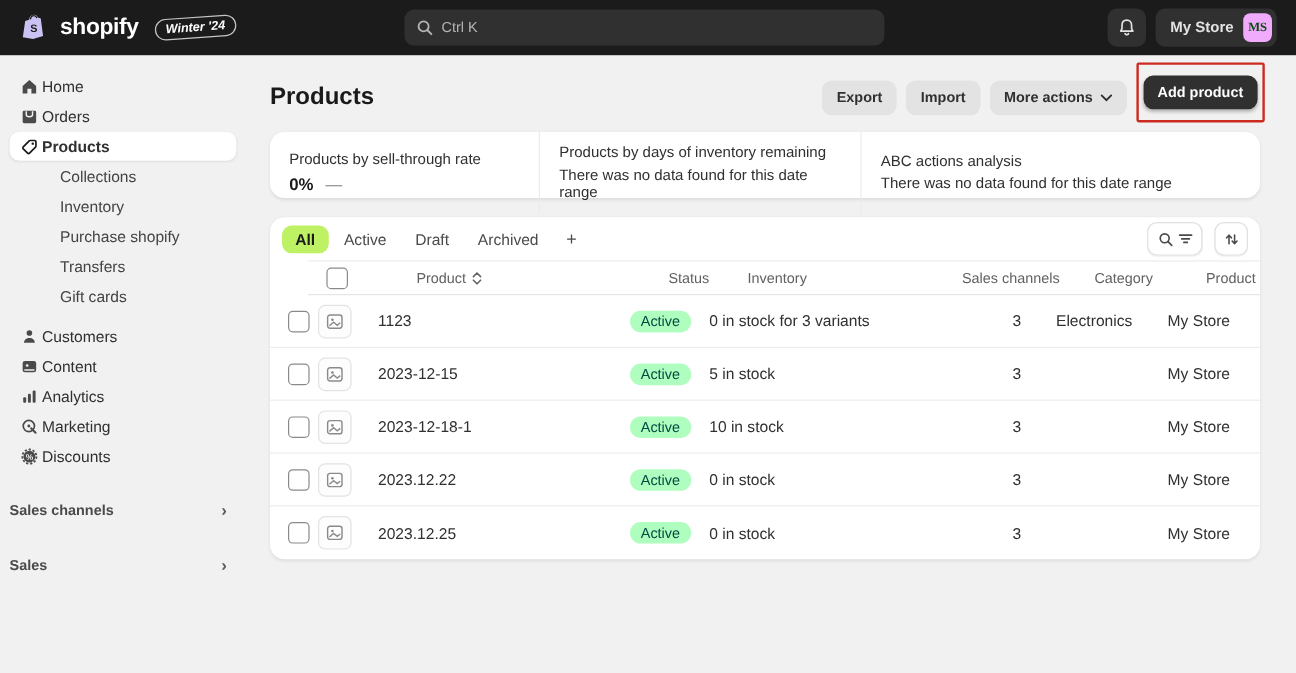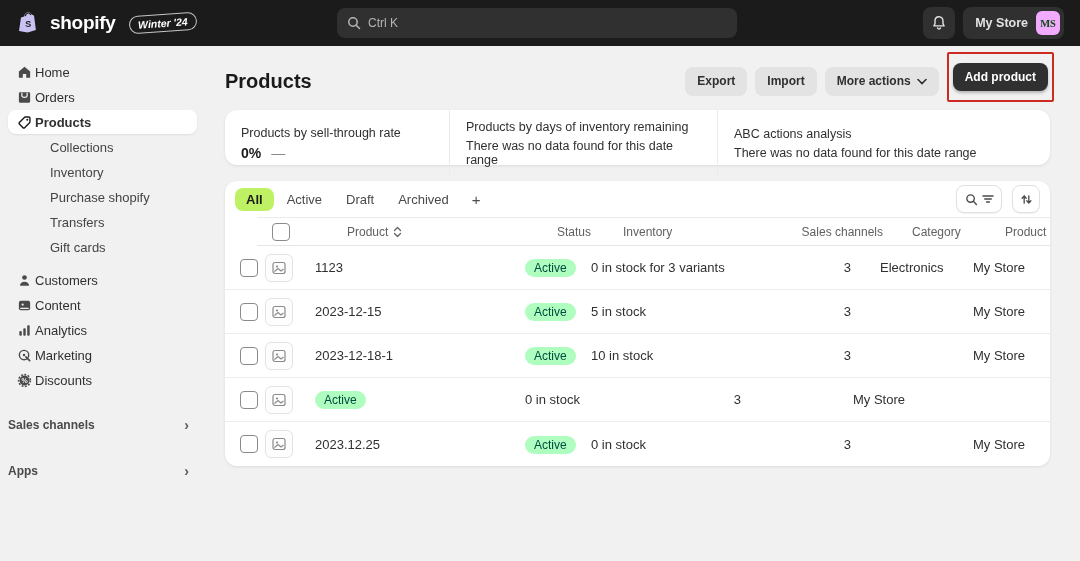--- a/index.html
+++ b/index.html
@@ -224,21 +224,21 @@
         </svg>
       </span>
     <span>Discounts</span>
   </div>
 
   <div class="section-row sec-sales">
     <span>Sales channels</span>
     <span class="chev">›</span>
   </div>
   <div class="section-row sec-apps">
-    <span>Apps</span>
+    <span>Sales</span>
     <span class="chev">›</span>
   </div>
 
 </nav>
 
 <main class="main">
 
   <div class="page-head">
     <h1 class="page-title">Products</h1>
     <div class="head-actions">
@@ -370,20 +370,21 @@
 
     <div class="grid-row trow">
       <span class="cb"></span>
       <span class="thumb">
           <svg width="14" height="14" viewBox="0 0 14 14">
             <rect x="1" y="1.5" width="12" height="11" rx="2" fill="none" stroke="#8a8a8a" stroke-width="1.2"></rect>
             <circle cx="5" cy="5.5" r="1.1" fill="#8a8a8a"></circle>
             <path d="M2.5 10.5 L6 7.5 L9 10 L11.5 8" fill="none" stroke="#8a8a8a" stroke-width="1.2"></path>
           </svg>
         </span>
+      <span class="cell p-name">2023.12.22</span>
       <span><span class="badge" style="background:#affebf;color:#014b40;">Active</span></span>
       <span class="cell">0 in stock</span>
       <span class="cell col-right">3</span>
       <span class="cell col-cat"></span>
       <span class="cell col-vendor">My Store</span>
     </div>
 
     <div class="grid-row trow">
       <span class="cb"></span>
       <span class="thumb">

